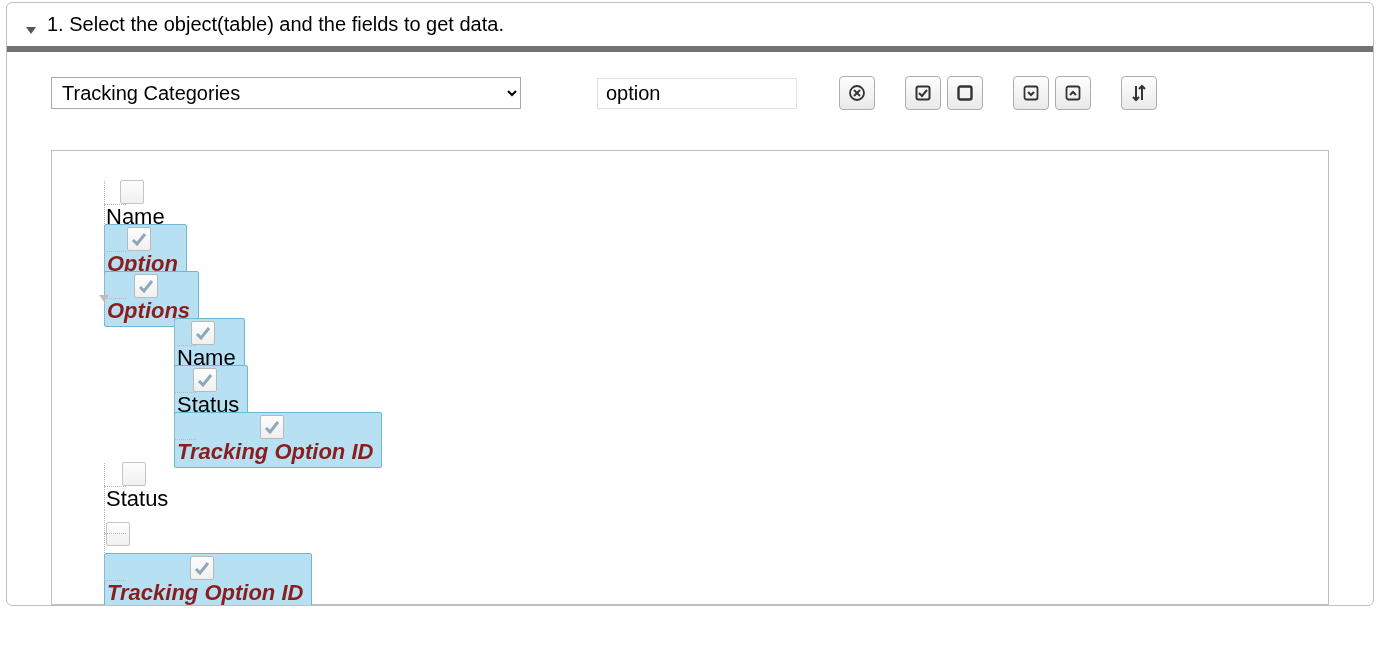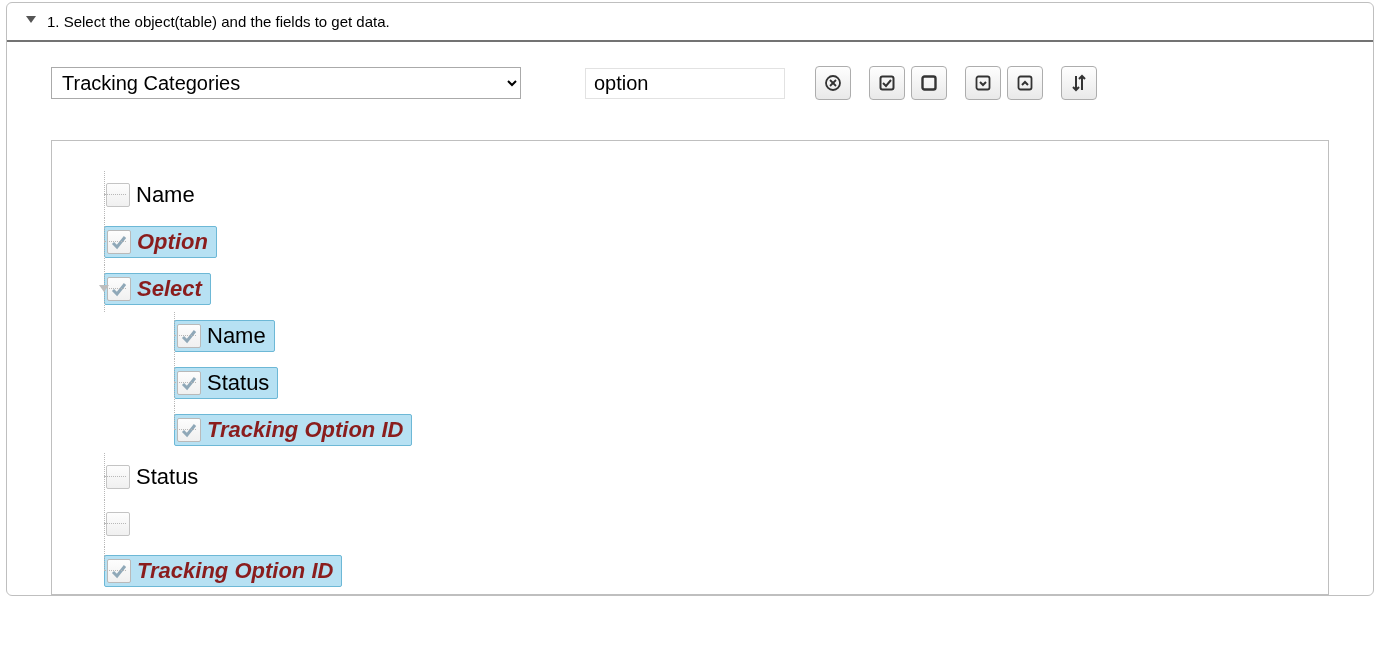--- a/index.html
+++ b/index.html
@@ -12,35 +12,35 @@
     color: #000;
   }
   .panel {
     border: 1px solid #bfbfbf;
     border-radius: 6px;
     margin: 2px 6px 0 6px;
     overflow: hidden;
   }
   .panel-header {
     display: flex;
-    align-items: flex-start;
+    align-items: flex-end;
     padding: 10px 18px;
-    border-bottom: 2px solid #737373;
-    font-size: 15px;
+    border-bottom: 6px solid #737373;
+    font-size: 20px;
     font-family: Verdana, Geneva, sans-serif;
     gap: 10px;
   }
   .disclosure-icon svg { width: 12px; height: 12px; display: block; }
   .panel-body {
     padding: 24px 44px 0 44px;
   }
   .toolbar {
     display: flex;
     align-items: center;
-    gap: 8px;
+    gap: 20px;
   }
   .select-wrap {
     position: relative;
     width: 470px;
   }
   .select-wrap select {
     width: 100%;
     font-size: 20px;
     font-family: Verdana, Geneva, sans-serif;
     padding: 3px 6px;
@@ -122,20 +122,21 @@
     top: 16px;
     width: 14px; height: 14px;
     z-index: 1;
   }
   .cb-wrap {
     display: inline-flex;
     align-items: center;
     padding: 2px 8px 2px 2px;
     border-radius: 2px;
     font-size: 22px;
+    flex-direction: column;
   }
   .cb-wrap.selected {
     background: #b7e1f3;
     border: 1px solid #6db8d6;
   }
   .cb {
     width: 24px; height: 24px;
     border: 1px solid #c4c4c4;
     border-radius: 2px;
     margin-right: 6px;
@@ -268,21 +269,21 @@
               <span class="connector"></span>
               <span class="expander"><svg width="14" height="14" viewBox="0 0 14 14">
                   <polygon points="2,4 12,4 7,11" fill="#bdbdbd"></polygon>
                 </svg></span>
               <span class="cb-wrap selected">
                 <span class="cb checked">
                   <svg width="18" height="18" viewBox="0 0 18 18">
                     <polyline points="3,10 7,14 15,4" fill="none" stroke="#8fa8b8" stroke-width="3"></polyline>
                   </svg>
                 </span>
-                <span class="lbl match">Select</span>
+                <span class="lbl match">Options</span>
               </span>
             </div>
             <div class="children">
               <div class="node">
                 <div class="row">
                   <span class="connector"></span>
                   <span class="cb-wrap selected">
                     <span class="cb checked">
                       <svg width="18" height="18" viewBox="0 0 18 18">
                         <polyline points="3,10 7,14 15,4" fill="none" stroke="#8fa8b8" stroke-width="3"></polyline>

